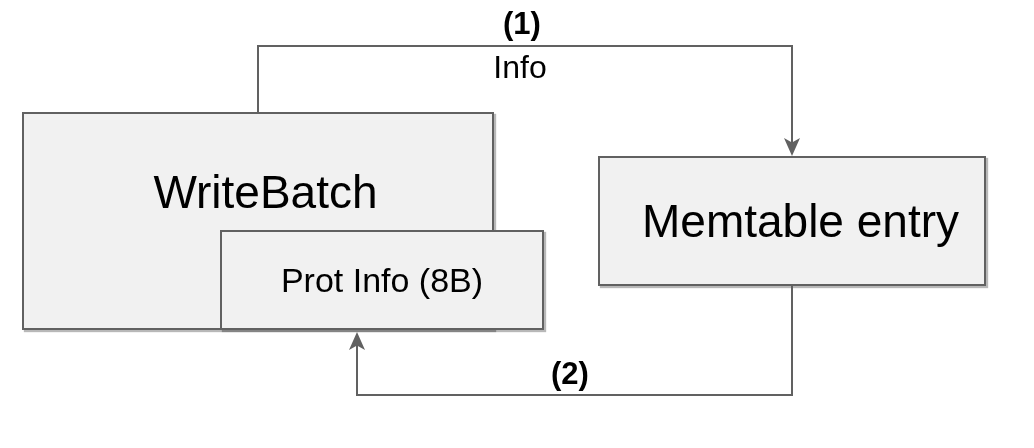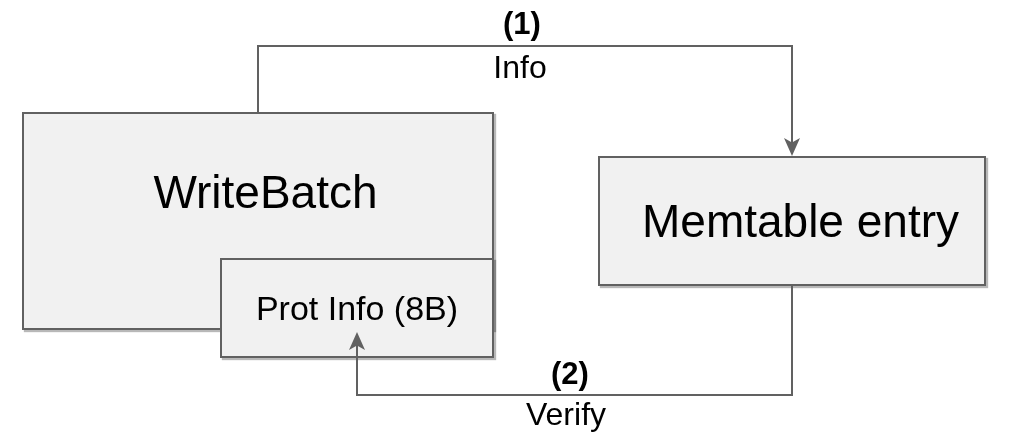--- a/index.html
+++ b/index.html
@@ -31,24 +31,23 @@
     white-space: nowrap;
     padding-left: 15px;
   }
   #node-writebatch {
     left: 22px; top: 112px; width: 472px; height: 218px;
   }
   #node-writebatch .node-label {
     top: 38px; height: 80px; line-height: 80px; font-size: 46px;
   }
   #node-prot-info {
-    left: 220px; top: 230px; width: 274px; height: 100px;
+    left: 220px; top: 230px; width: 324px; height: 100px;
     display: flex; align-items: center; justify-content: center;
     font-size: 34px;
-    margin-top: 28px;
   }
   #node-memtable {
     left: 598px; top: 156px; width: 388px; height: 130px;
     display: flex; align-items: center; justify-content: center;
     font-size: 46px;
     padding-left: 17px;
   }
   .edge-svg {
     position: absolute;
     left: 0; top: 0;
@@ -109,15 +108,14 @@
     <g>
       <polyline class="edge-line" points="792,286 792,395 357,395 357,336"></polyline>
       <path class="edge-arrowhead" d="M 357,332 L 365,350 L 357,345.5 L 349,350 Z"></path>
     </g>
   </svg>
 
   <div class="edge-label edge-step" id="label-copy-step">(1)</div>
   <div class="edge-label edge-action" id="label-copy-action">Info</div>
 
   <div class="edge-label edge-step" id="label-verify-step">(2)</div>
-  <div class="edge-label edge-action" id="label-verify-action">Verify</div>
 
 </div>
 
 </body></html>

